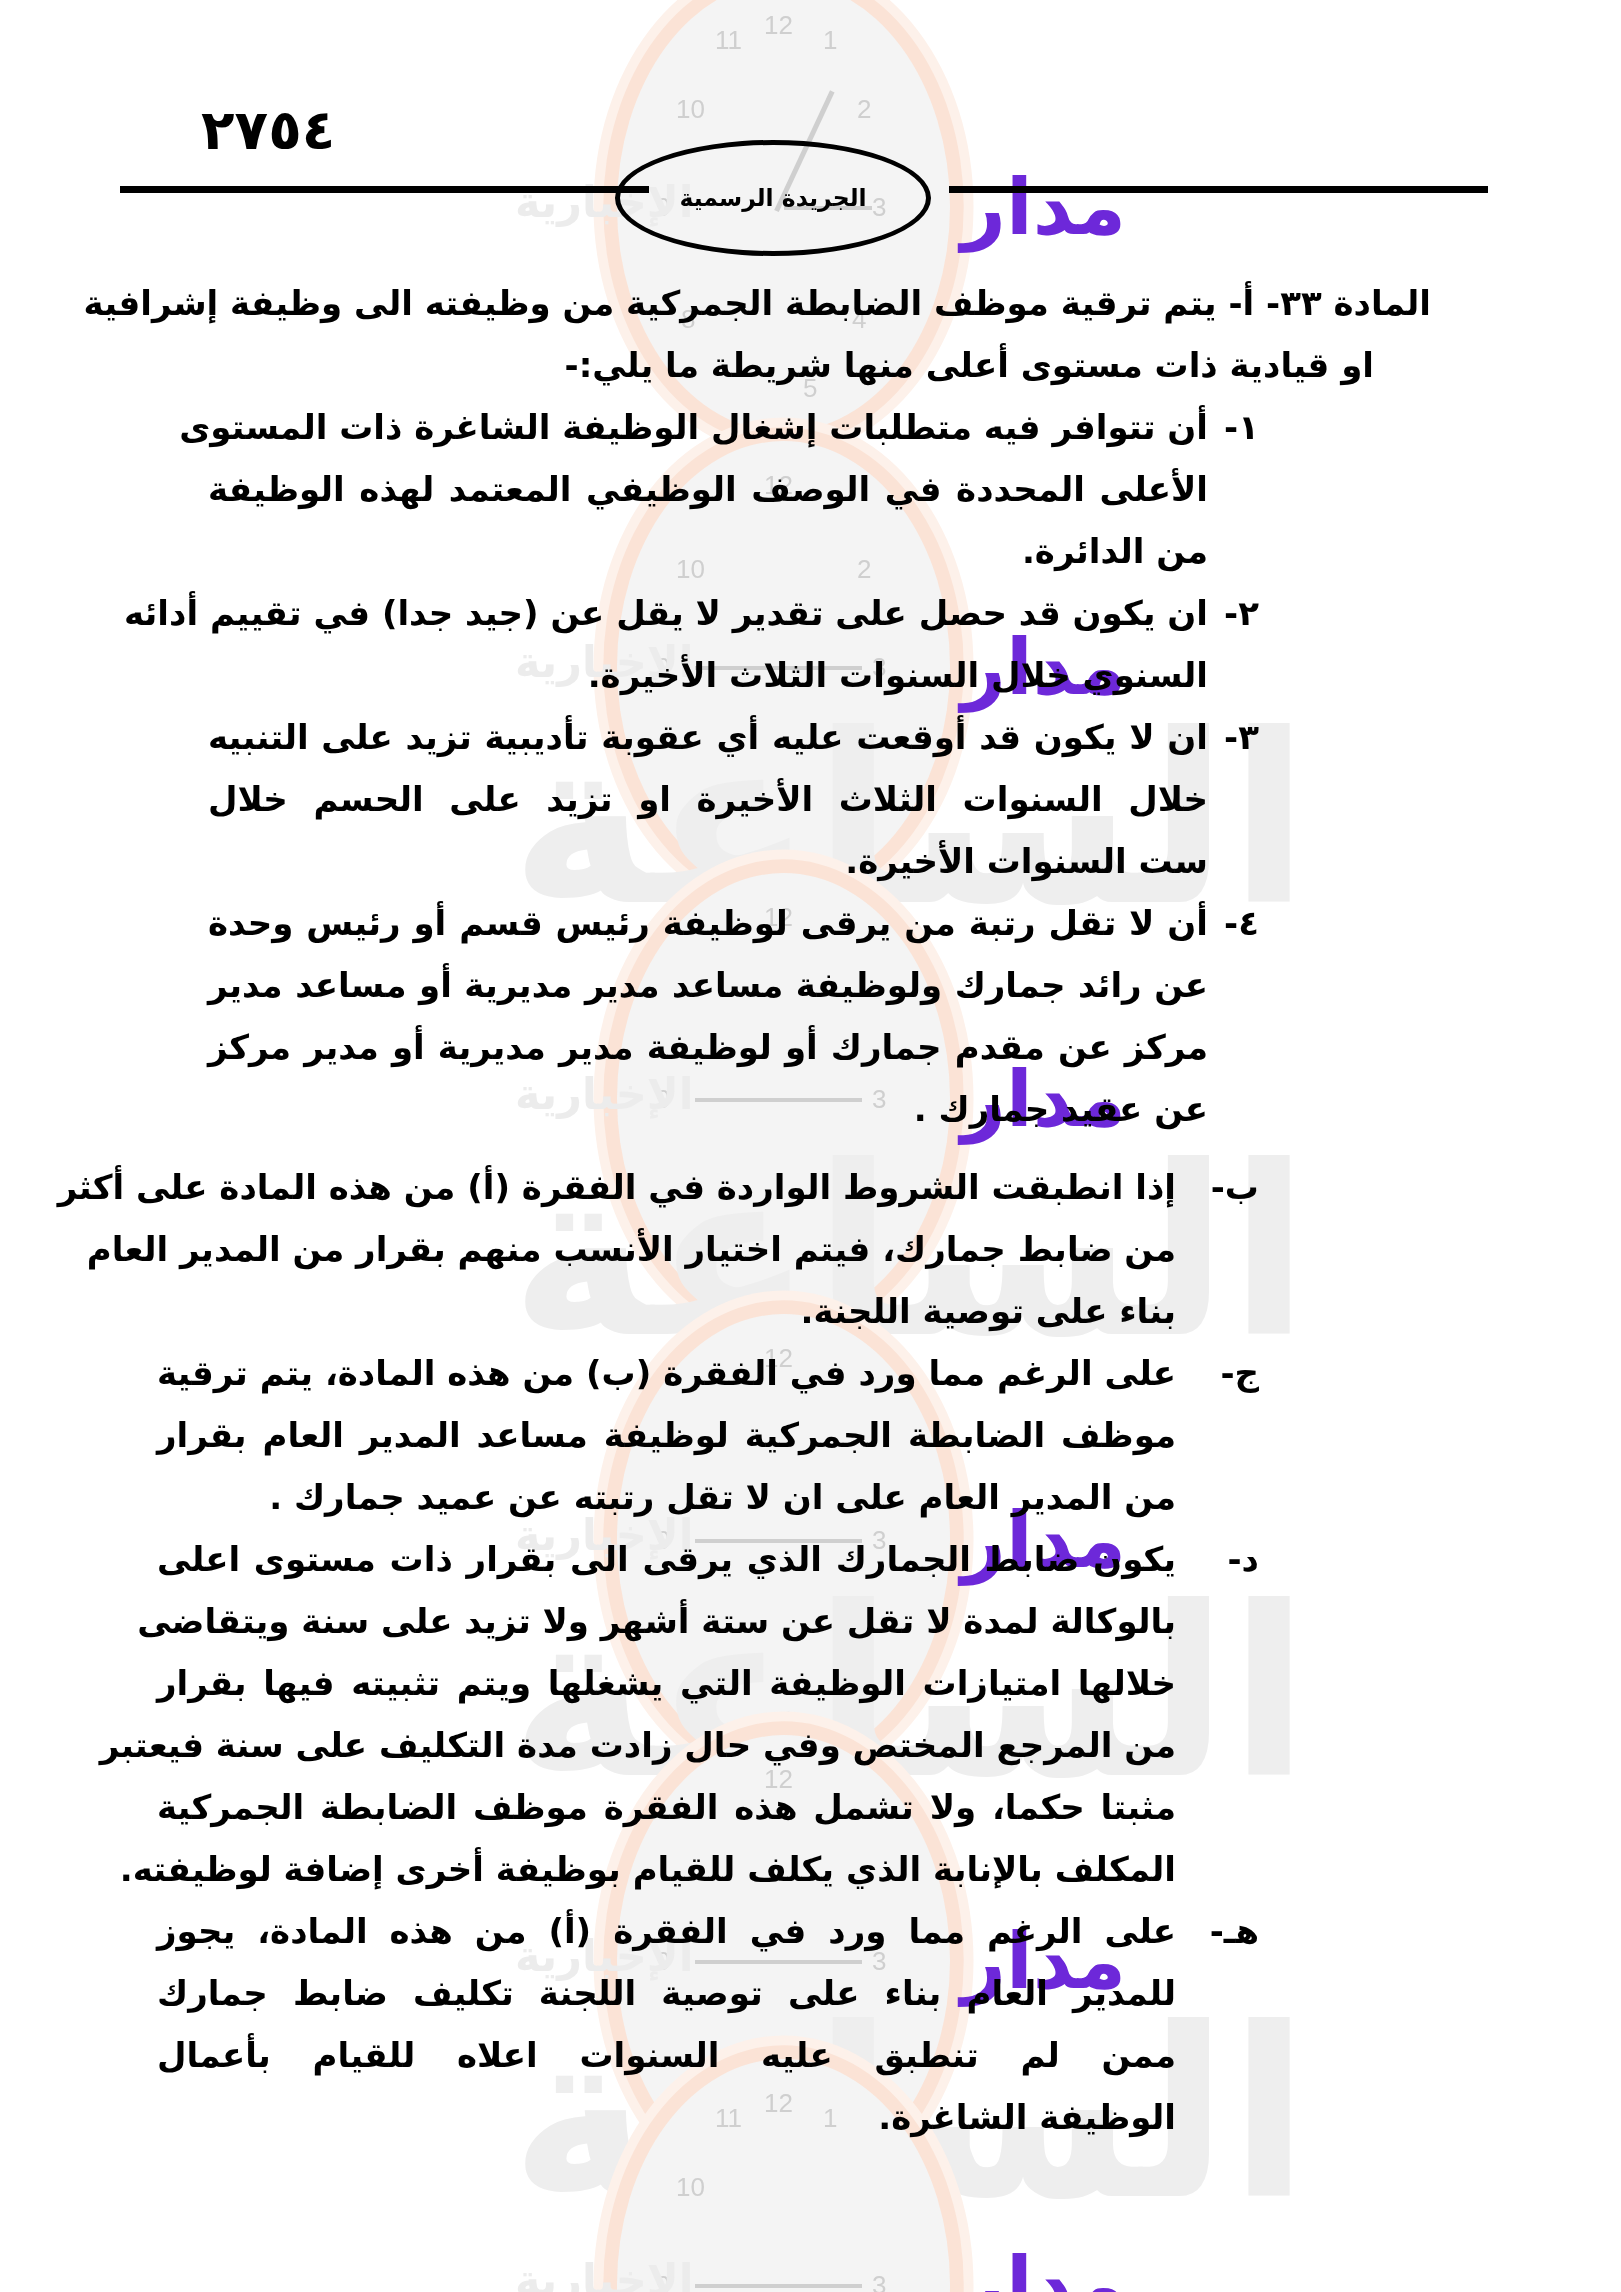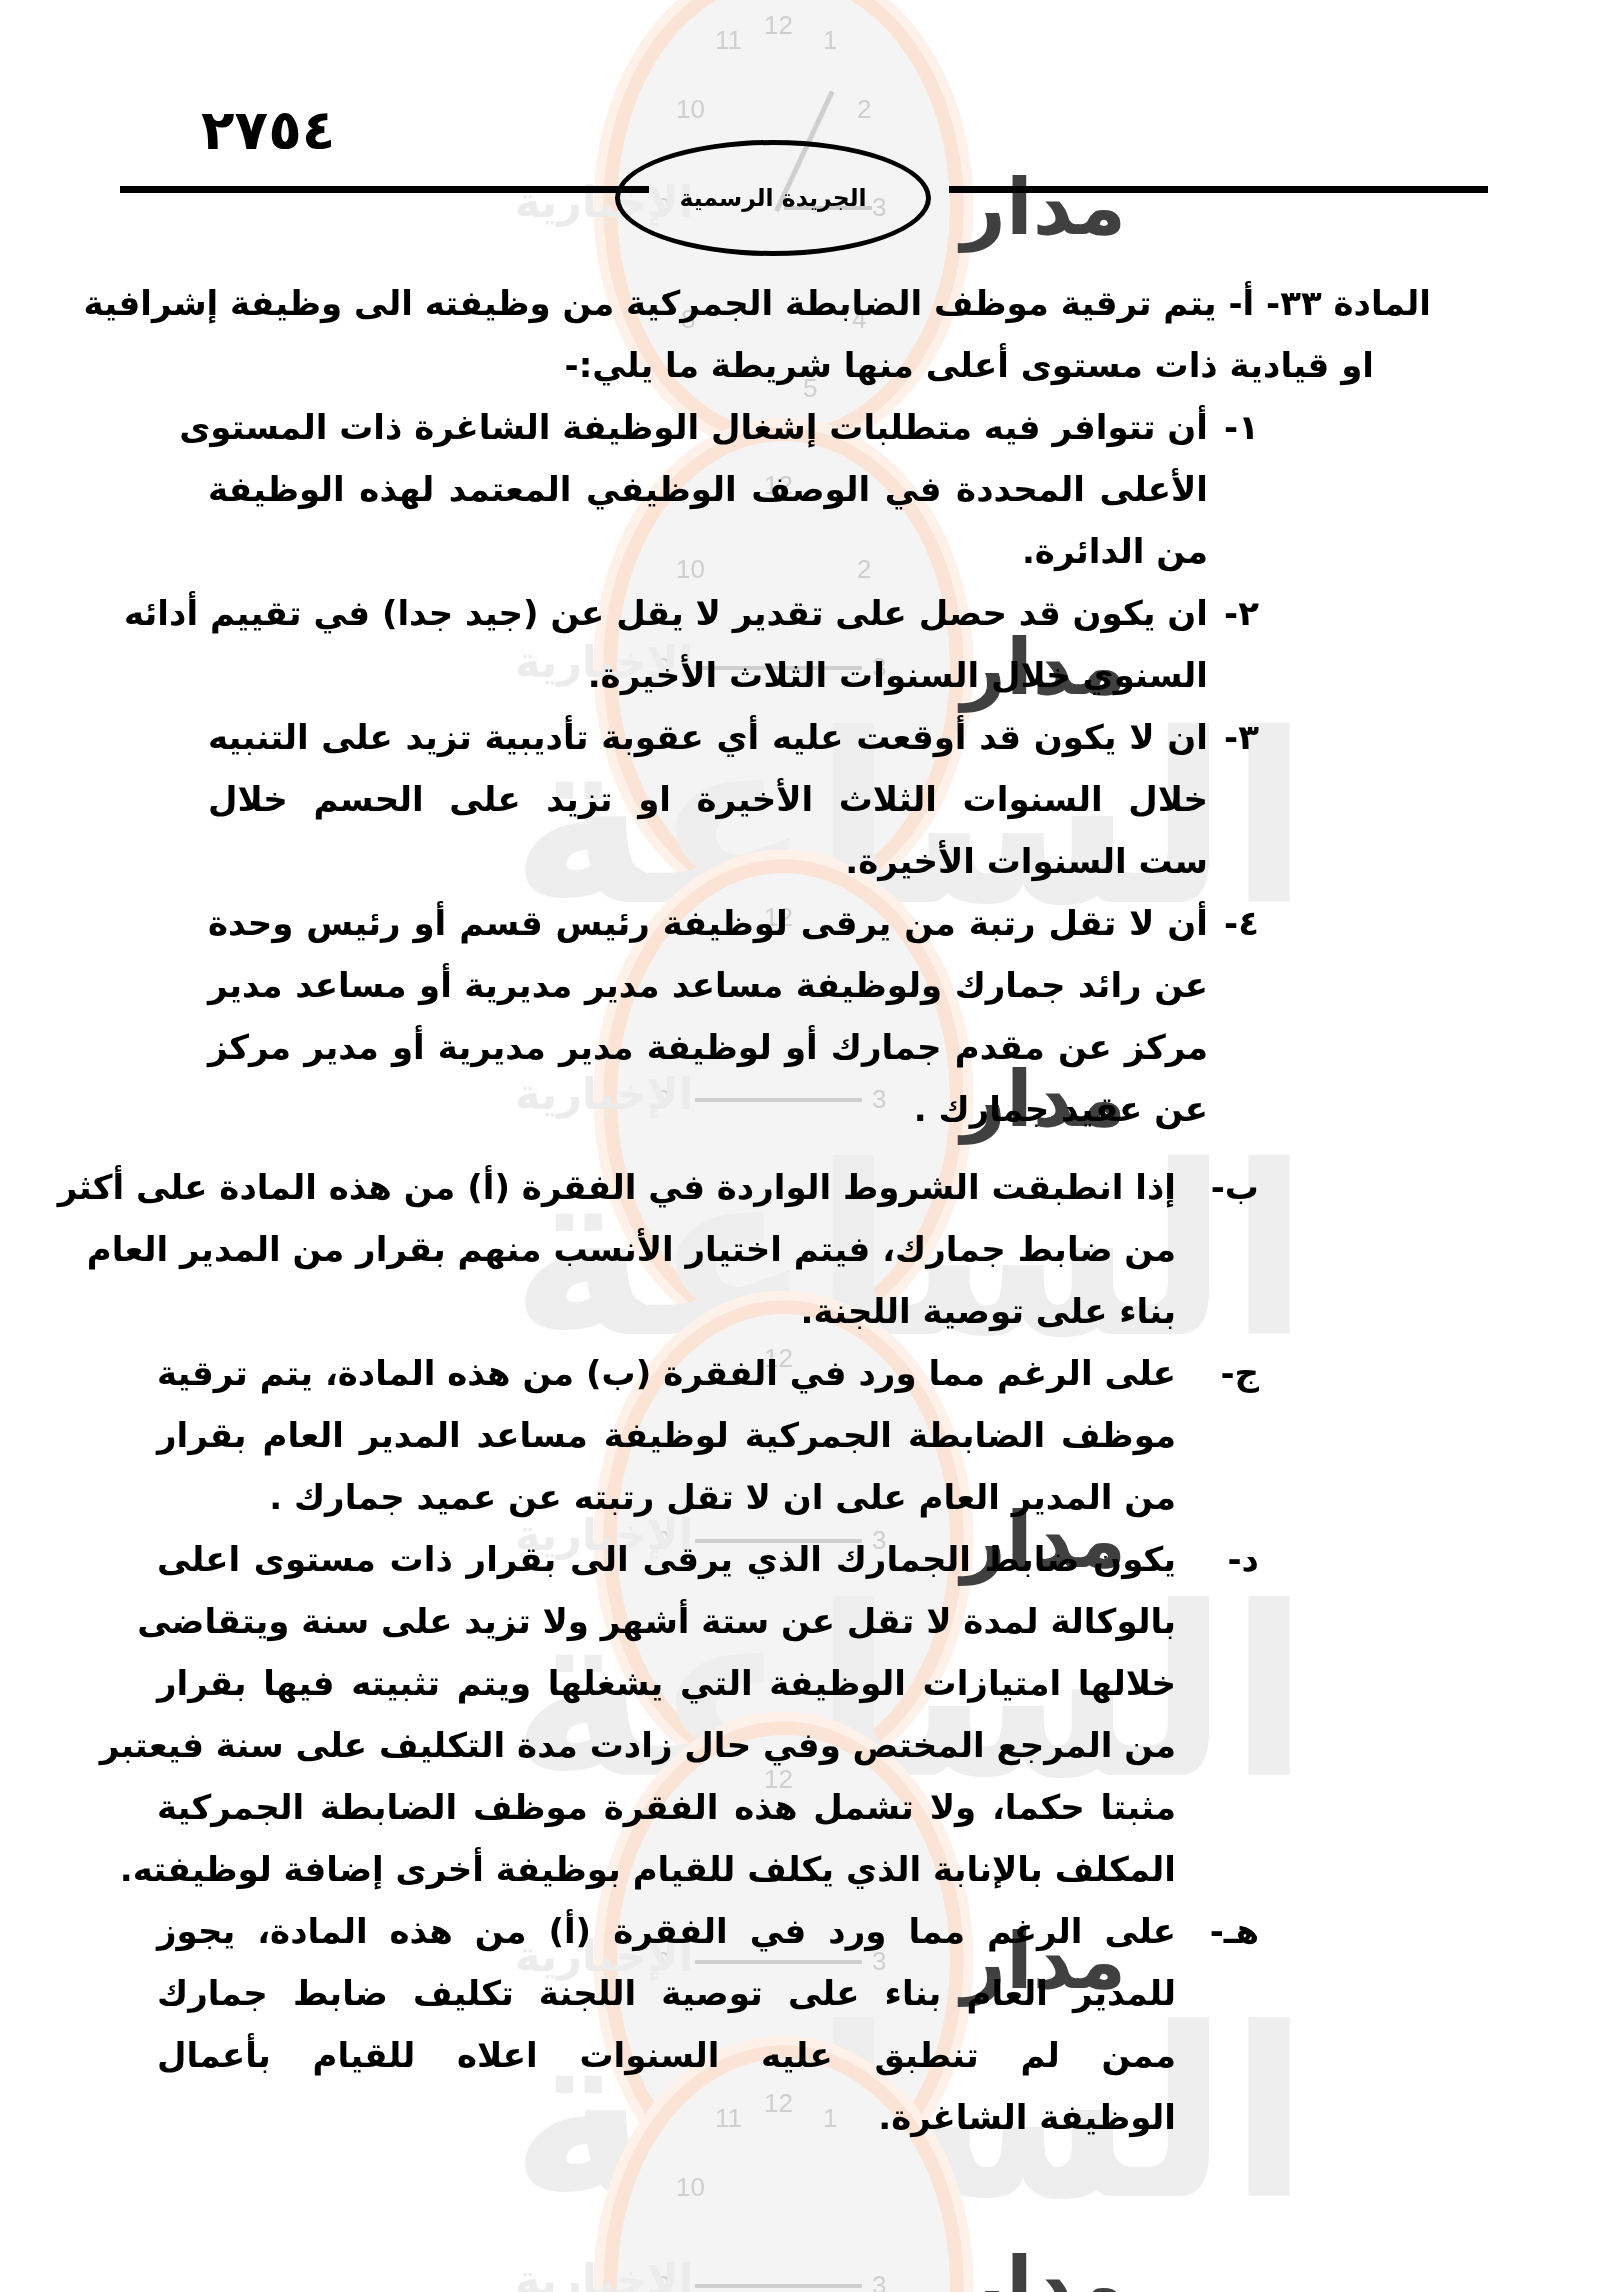--- a/index.html
+++ b/index.html
@@ -6,21 +6,21 @@
   body { width:1621px; height:2293px; position:relative; overflow:hidden;
          font-family:"DejaVu Sans", "Liberation Sans", sans-serif; color:#000; }
   .wm { position:absolute; left:0; width:1621px; height:510px; pointer-events:none; }
   .wm .clock { position:absolute; left:617px; top:19.6px; width:333px; height:451px;
                border-radius:50%; background:#f4f4f4;
                box-shadow:0 0 0 13.7px #fbe3d6, 0 0 0 23.5px #fdf1ea; }
   .wm .clock .n { position:absolute; font-family:"Liberation Sans", sans-serif; font-size:26px;
                   color:#cfcfcf; font-weight:normal; }
   .wm .clock .hand { position:absolute; background:#cfcfcf; }
   .wm .brand1 { position:absolute; left:961px; top:201px; font-size:78px; font-weight:bold;
-                color:#404040; direction:rtl;text-align:center; }
+                color:#6d28d9; direction:rtl;text-align:center; }
   .wm .brand2 { position:absolute; left:515px; top:216px; font-size:43px; font-weight:bold;
                 color:#ececec; direction:rtl; }
   .wm .brand3 { position:absolute; left:510px; top:282px; font-size:235px; font-weight:bold;
                 color:#eeeeee; direction:rtl; line-height:1; }
 
   .page-number { position:absolute; left:201px; top:98px; font-size:55px; font-weight:bold;
                  letter-spacing:9.8px; direction:rtl; font-family:"DejaVu Sans", sans-serif; }
   .rule { position:absolute; top:186px; height:6.9px; background:#000; }
   .rule.left  { left:120px; width:529px; }
   .rule.right { left:949px; width:539px; }

